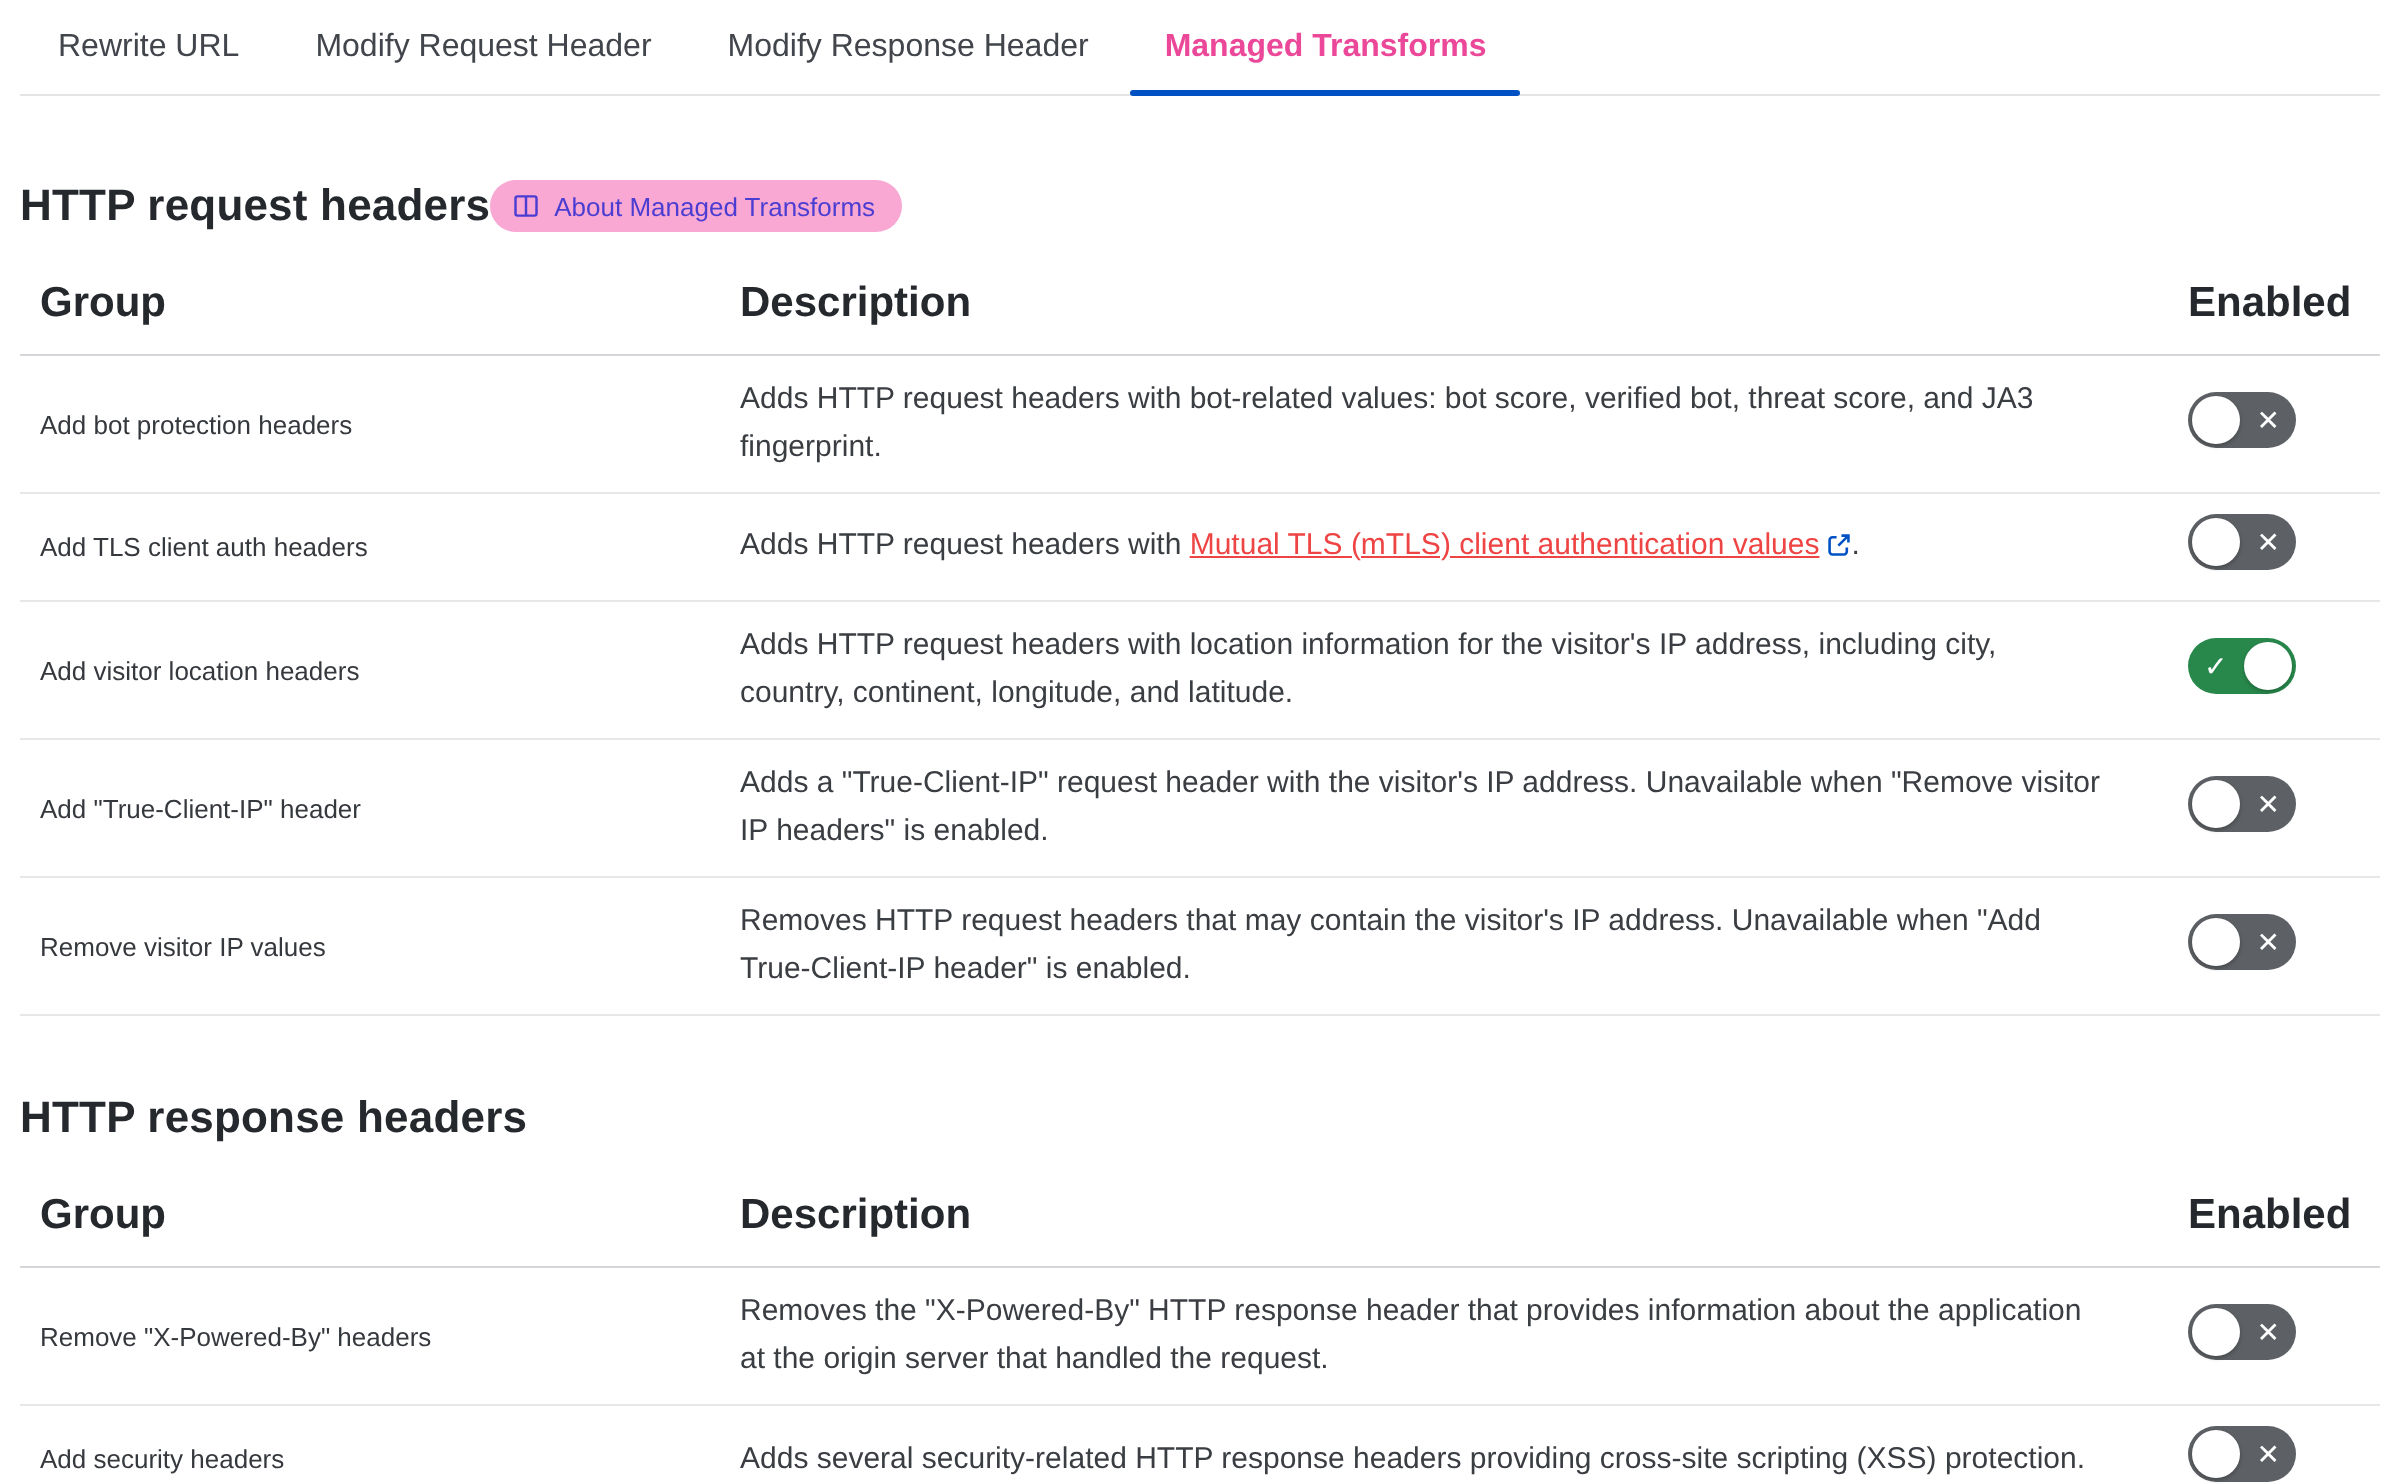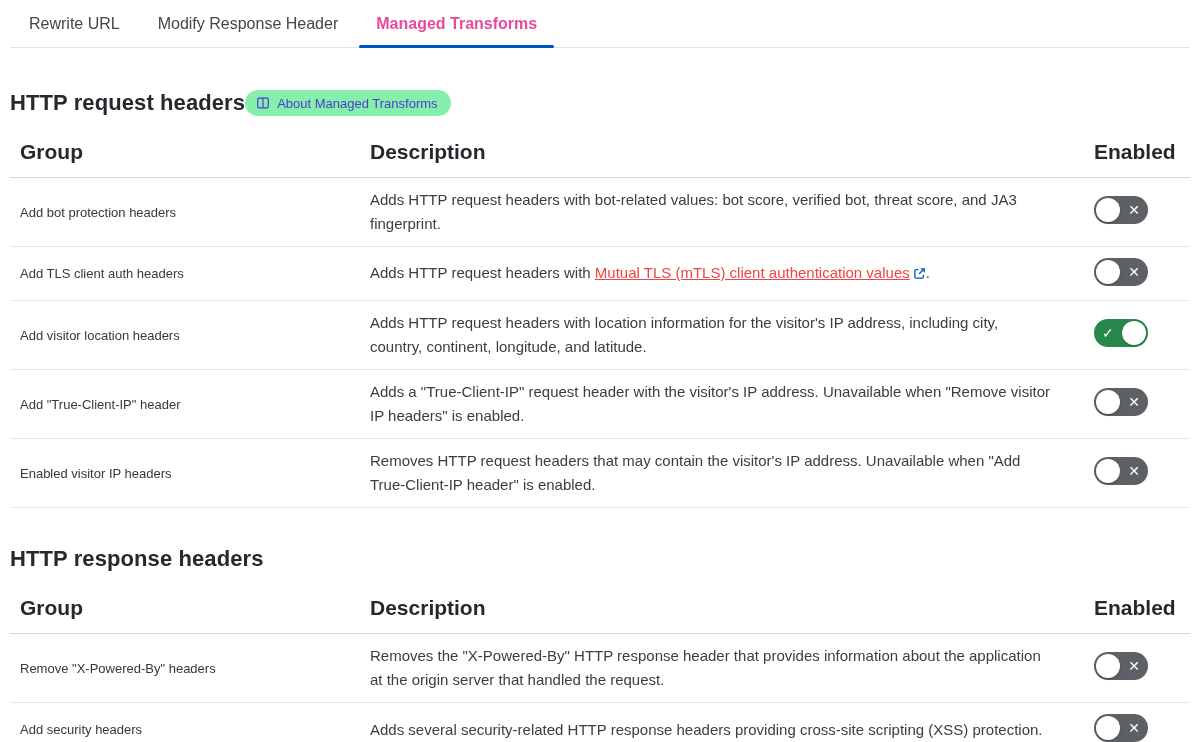--- a/index.html
+++ b/index.html
@@ -36,21 +36,21 @@
   
   .section-heading {
     display:flex; align-items:center; 
     margin:42px 10px 12px 10px;
   }
   .section-heading h2 {
     font-size:22px; font-weight:700; color:#25282c; letter-spacing:.1px;
   }
   .badge {
     display:inline-flex; align-items:center; gap:7px;
-    background:#86efac; color:#4b3dd1;
+    background:#f9a8d4; color:#4b3dd1;
     font-size:13px; line-height:1;
     padding:6px 13px 6px 11px;
     border-radius:14px;
     border:none; cursor:pointer;
     font-family:inherit;
   }
   .badge svg { display:block; }
   
   .table { margin:0 10px; }
   .thead, .row {
@@ -108,20 +108,21 @@
   .toggle .x     { right:8px; font-size:14px; display:none; }
   .toggle.on  .check { display:block; }
   .toggle.off .x     { display:block; }
   .response-section .section-heading { margin-top:38px; }
 </style>
 </head>
 <body>
 
 <nav class="tabs">
   <button class="tab">Rewrite URL</button>
+  <button class="tab">Modify Request Header</button>
   <button class="tab">Modify Response Header</button>
   <button class="tab active">Managed Transforms</button>
 </nav>
 
 <section class="request-section">
   <div class="section-heading">
     <h2>HTTP request headers</h2>
     <button class="badge">
       <span>
         <svg width="14" height="14" viewBox="0 0 16 16" fill="none" stroke="currentColor" stroke-width="1.4">
@@ -188,21 +189,21 @@
       <div class="cell enabled-col">
         <button class="toggle off">
           
           <span class="knob"></span>
           <span class="x">✕</span>
         </button>
       </div>
     </div>
 
     <div class="row">
-      <div class="cell group">Enabled visitor IP headers</div>
+      <div class="cell group">Remove visitor IP values</div>
       <div class="cell desc">Removes HTTP request headers that may contain the visitor's IP address. Unavailable when "Add True-Client-IP header" is enabled.</div>
       <div class="cell enabled-col">
         <button class="toggle off">
           
           <span class="knob"></span>
           <span class="x">✕</span>
         </button>
       </div>
     </div>
   </div>

